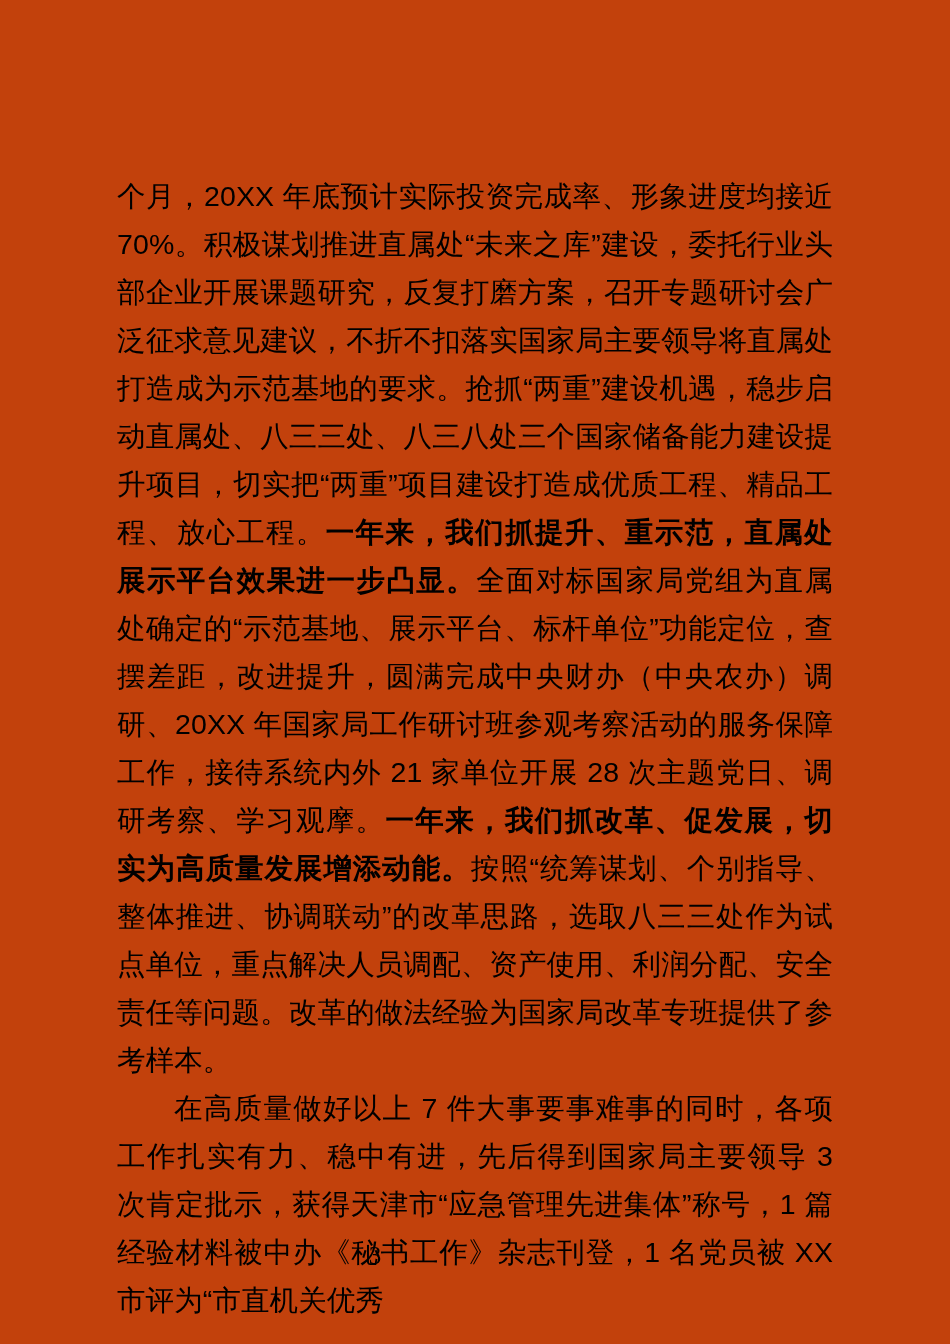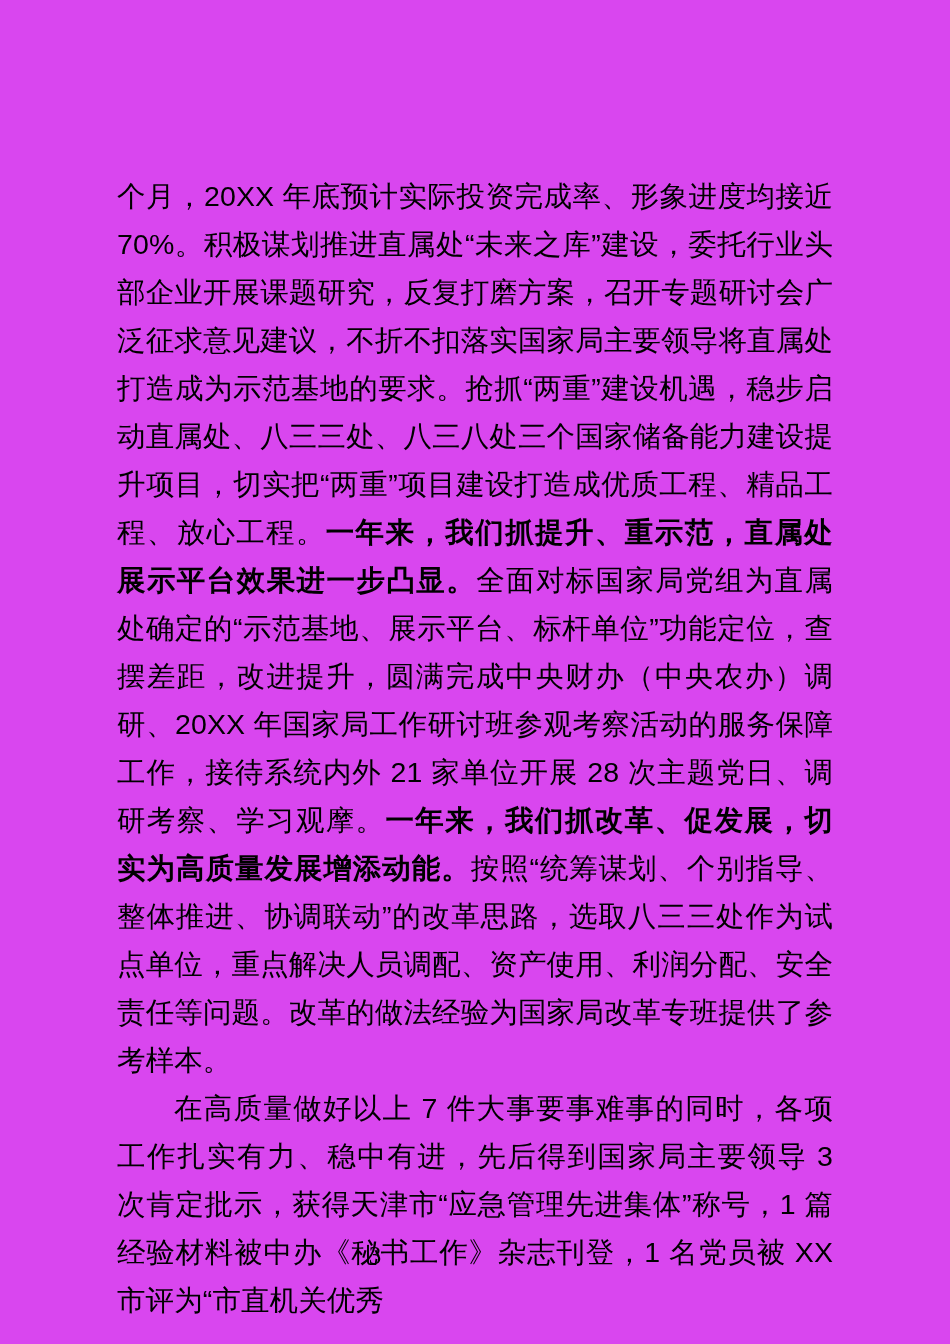--- a/index.html
+++ b/index.html
@@ -4,21 +4,21 @@
 <style>
   html, body {
     margin: 0;
     padding: 0;
     background: #ffffff;
   }
   .page {
     position: relative;
     width: 950px;
     height: 1344px;
-    background: #d946ef;
+    background: #c2410c;
     overflow: hidden;
     margin: 0 auto;
   }
   .body-text {
     position: absolute;
     left: 117px;
     top: 172px;
     width: 716px;
     font-family: "Liberation Sans", "DejaVu Sans", sans-serif;
     font-size: 28.5px;

